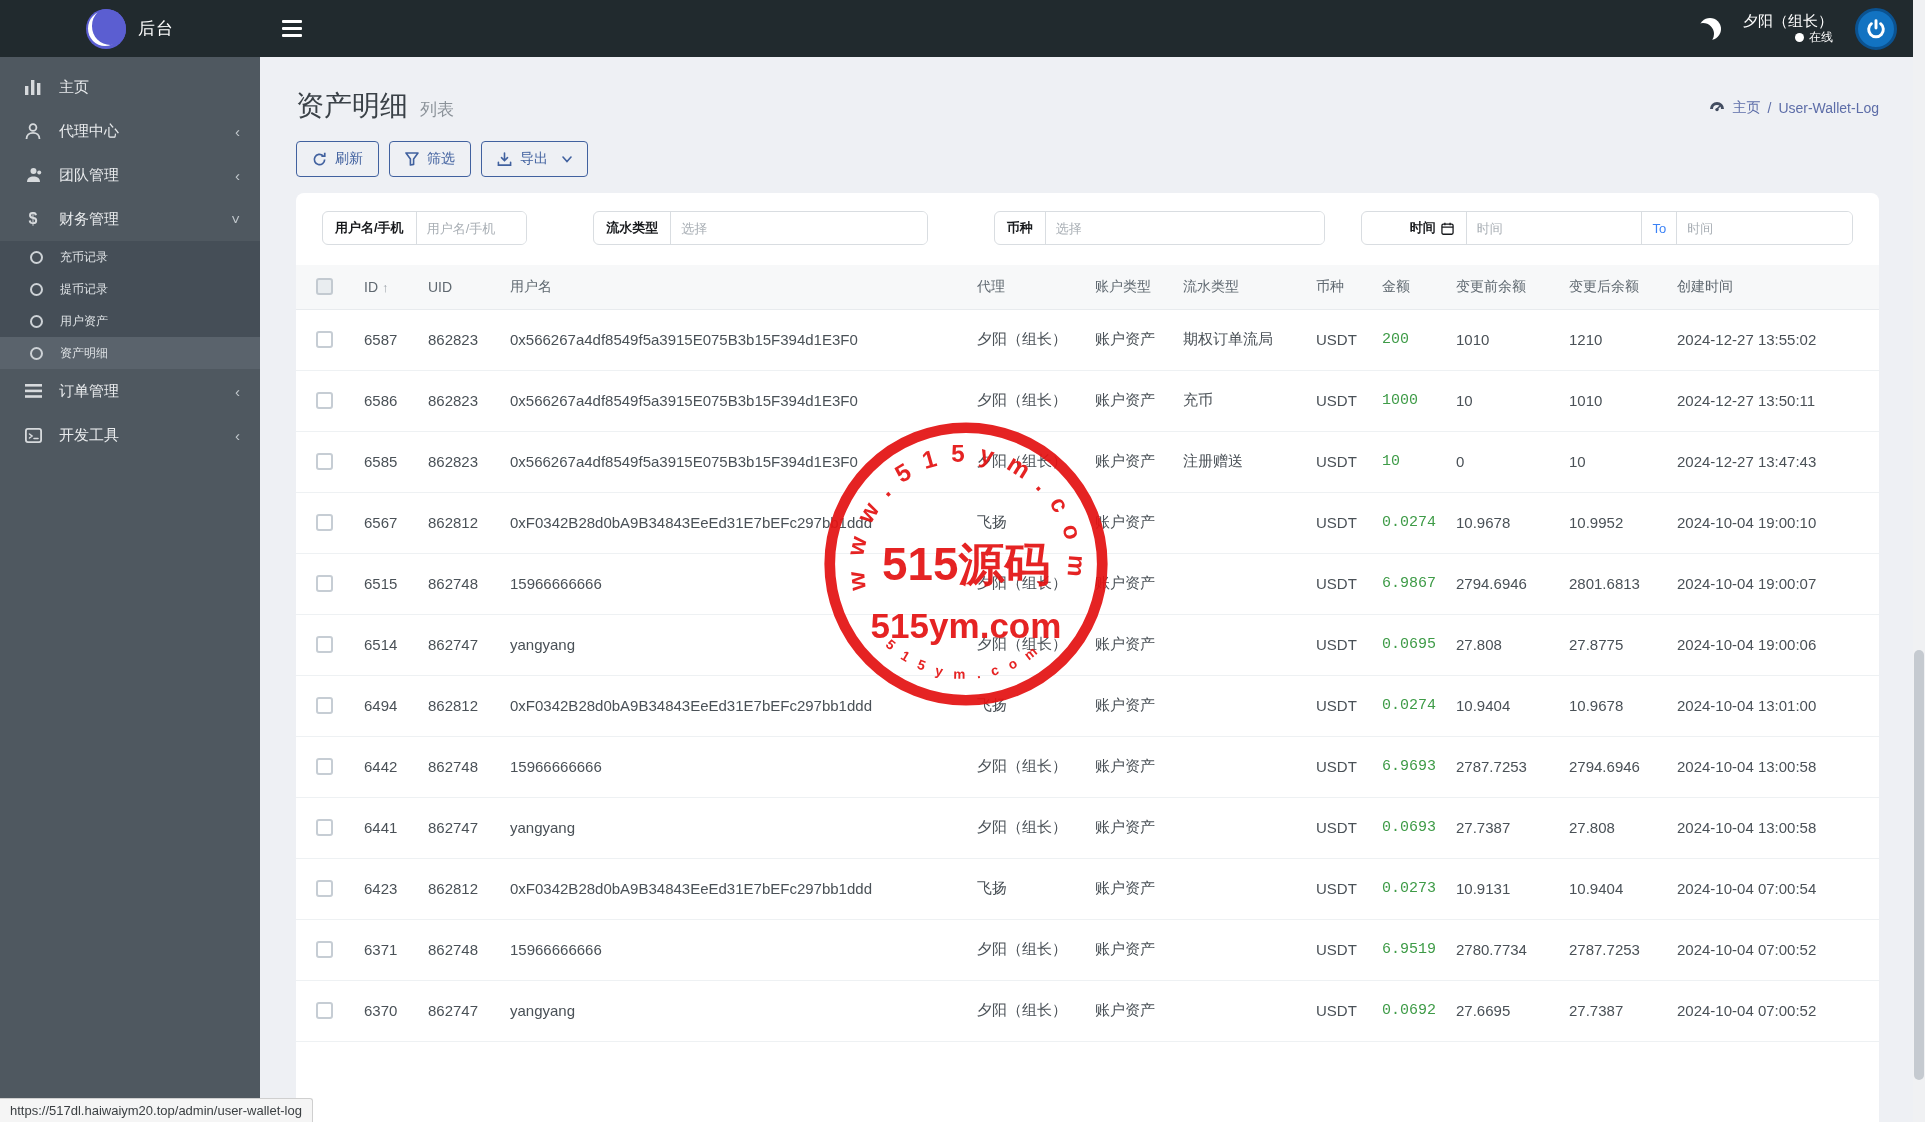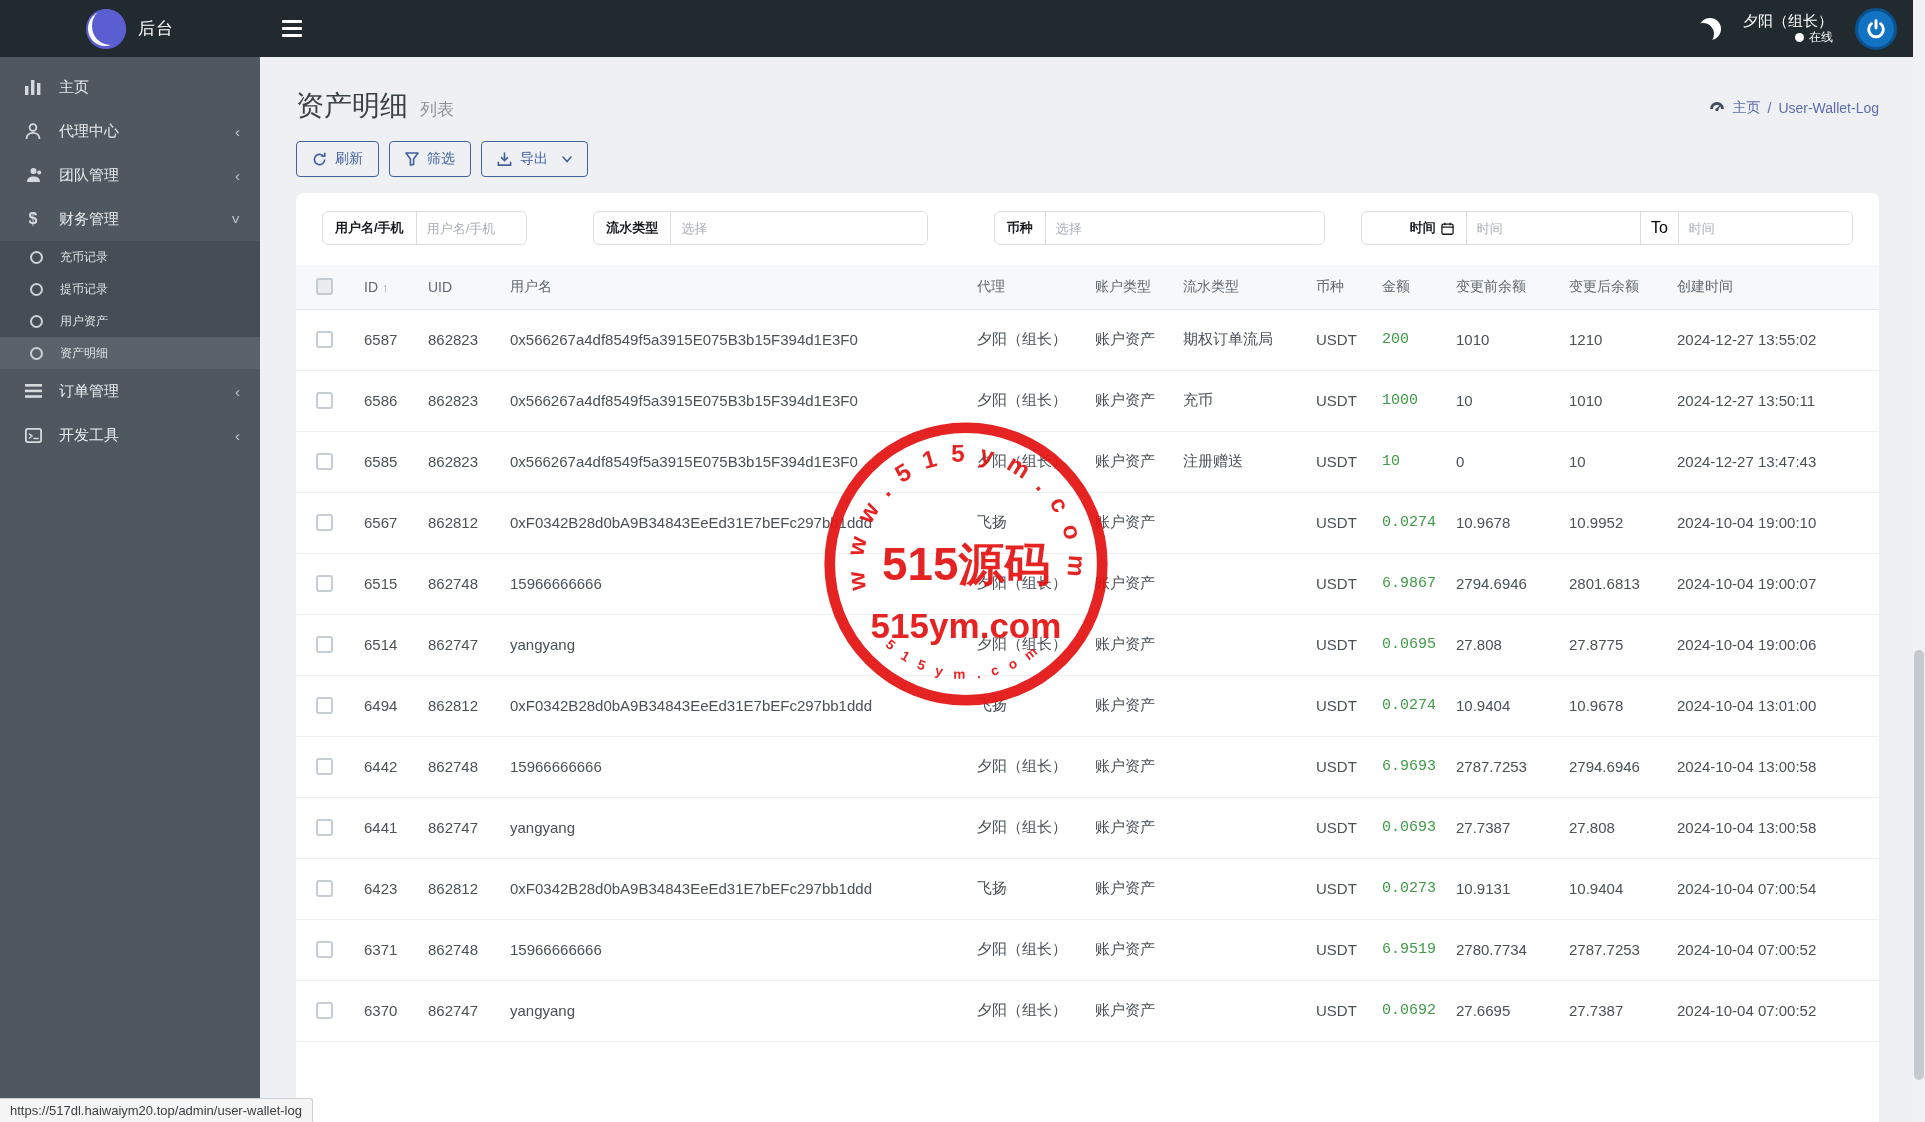--- a/index.html
+++ b/index.html
@@ -49,21 +49,21 @@
   
   .card { margin:16px 46px 0 36px; background:#fff; border-radius:8px 8px 0 0; height:930px; position:relative; }
   .search-bar { padding:18px 0 0 26px; display:flex; align-items:center; }
   .btn-search { background:#5463b1; border:1px solid #5463b1; color:#fff; border-radius:4px; font-size:14px; padding:7px 14px; display:inline-flex; align-items:center; gap:7px; cursor:pointer; }
   .btn-reset { background:#fff; border:1px solid #d8dce0; color:#33383d; border-radius:4px; font-size:14px; padding:7px 14px; display:inline-flex; align-items:center; gap:7px; margin-left:10px; cursor:pointer; }
   .filters { display:flex; align-items:center; padding:18px 26px 0 26px;gap:36px; }
   .fgroup { height:34px; display:flex; align-items:stretch; border:1px solid #d9dde1; border-radius:6px; background:#fff; overflow:hidden; }
   .fgroup .flabel { display:flex; align-items:center; gap:5px; padding:0 12px; font-size:13px; font-weight:bold; color:#17191c; border-right:1px solid #d9dde1; white-space:nowrap; }
   .fgroup input { border:none; outline:none; flex:1; padding:0 10px; font-size:13px; color:#333; min-width:0; font-family:inherit; }
   .fgroup input::placeholder { color:#a8aeb4; }
-  .fgroup .to-seg { display:flex; align-items:center; padding:0 10px; font-size:16px; color:#000000; border-left:1px solid #d9dde1; border-right:1px solid #d9dde1; }
+  .fgroup .to-seg { display:flex; align-items:center; padding:0 10px; font-size:13px; color:#3b82f6; border-left:1px solid #d9dde1; border-right:1px solid #d9dde1; }
   .g1 { width:224px; }
   .g2 { width:365px; margin-left:30px; }
   .g3 { width:361px; margin-left:30px; }
   .g4 { width:534px; margin-left:auto;padding-left:36px; }
   
   table { border-collapse:collapse; table-layout:fixed; width:100%; margin-top:20px;padding-left:24px; }
   thead th { background:#f7f8f9; height:44px; font-size:14px; color:#5f6870; font-weight:500; text-align:left; padding:0 8px; border-bottom:1px solid #e8ebee; white-space:nowrap; }
   tbody td { height:61px; font-size:15px; color:#4a5157; padding:0 8px; border-bottom:1px solid #eef1f3; white-space:nowrap; overflow:hidden; }
   .sort-arrow { color:#9aa1a8; font-size:13px; margin-left:4px; }
   .cb { width:17px; height:17px; border:2px solid #c6cdd4; border-radius:3px; background:#fff; cursor:pointer; }

